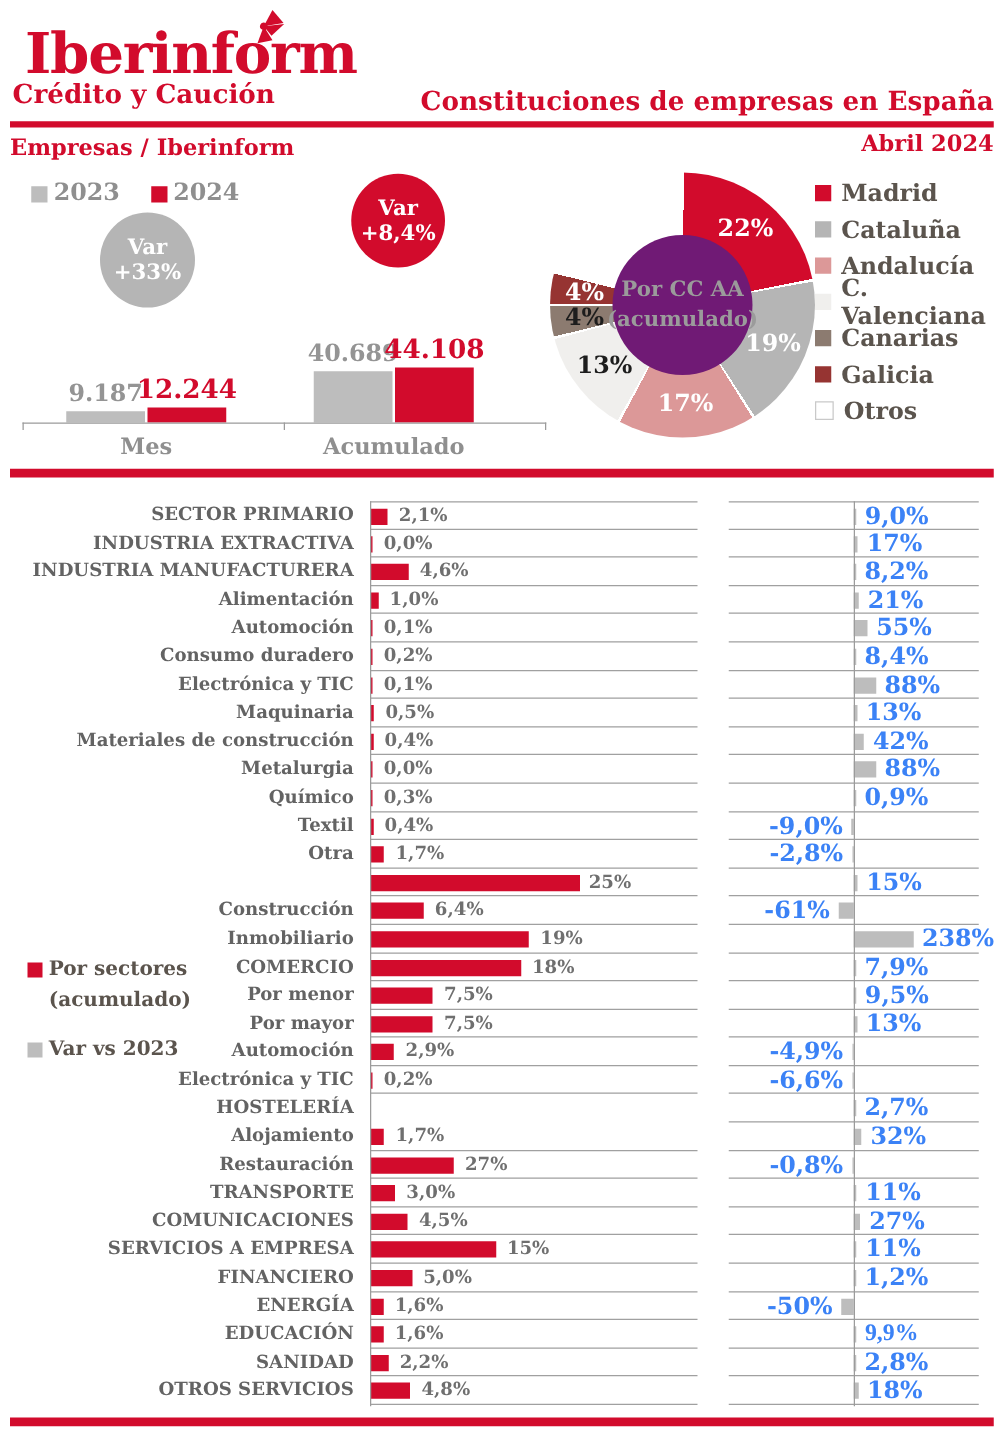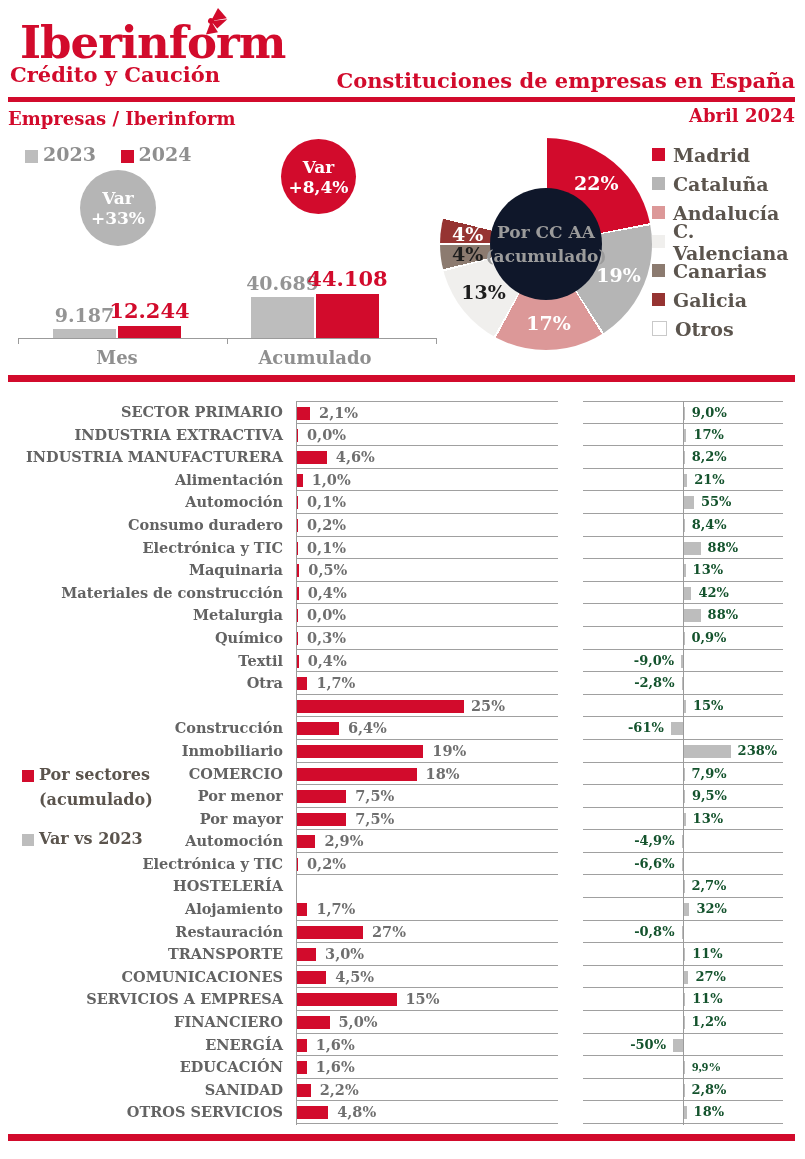--- a/index.html
+++ b/index.html
@@ -27,21 +27,21 @@
   .axis-h{position:absolute;background:#9b9b9b;height:1px;}
   .tick{position:absolute;background:#9b9b9b;width:1px;height:6px;}
   .cat-label{position:absolute;top:347px;width:134px;text-align:center;font-size:18px;color:#8f8f8f;}
   .var-circle{position:absolute;border-radius:50%;display:flex;flex-direction:column;
               align-items:center;justify-content:center;color:#fff;font-size:17px;line-height:20px;}
   #var-mes{left:80px;top:170px;width:76px;height:76px;background:#b5b5b5;}
   #var-acu{left:281px;top:139px;width:75px;height:75px;background:#d20b2c;}
 
   
   #donut{left:440px;top:138px;width:212px;height:212px;border-radius:50%;}
-  #donut-hole{left:490px;top:188px;width:112px;height:112px;border-radius:50%;background:#0f172a;
+  #donut-hole{left:490px;top:188px;width:112px;height:112px;border-radius:50%;background:#701a75;
               display:flex;flex-direction:column;align-items:center;justify-content:center;
               color:#9b9b9b;font-size:17px;line-height:24px;}
   .slice-label{position:absolute;font-size:19px;transform:translate(-50%,-50%);white-space:nowrap;}
   #donut-legend{left:652px;top:140px;font-size:19px;color:#5b544d;}
   .dleg-row{height:29px;display:flex;align-items:center;}
   .dleg-sq{width:13px;height:13px;margin-right:8px;flex:0 0 13px;}
 
   
   #mid-legend{left:22px;top:762px;font-size:16px;color:#5b544d;line-height:25px;}
   #rows{left:0;top:401px;width:805px;}
@@ -50,21 +50,21 @@
           line-height:22.6px;color:#636363;white-space:nowrap;}
   .lpanel{position:absolute;left:296px;top:0;width:262px;height:100%;box-sizing:border-box;
           border-bottom:1px solid #a0a0a0;}
   .rpanel{position:absolute;left:583px;top:0;width:200px;height:100%;box-sizing:border-box;
           border-bottom:1px solid #a0a0a0;}
   .first .lpanel,.first .rpanel{border-top:1px solid #a0a0a0;}
   .hbar{position:absolute;top:5px;height:13px;}
   .accbar{background:#d20b2c;}
   .varbar{background:#bdbdbd;}
   .accval{position:absolute;top:0;font-size:14.5px;line-height:22.6px;color:#6f6f6f;white-space:nowrap;}
-  .varval{position:absolute;top:0;font-size:13px;line-height:22.6px;color:#14532d;white-space:nowrap;}
+  .varval{position:absolute;top:0;font-size:19px;line-height:22.6px;color:#3b82f6;white-space:nowrap;}
   .vaxis{position:absolute;width:1px;background:#9b9b9b;}
 </style>
 </head>
 <body>
 
 <div id="page">
 
   <div class="abs" id="logo-title">Iberinform</div>
   <svg class="abs" id="logo-mark" width="34" height="30" viewBox="-20 -20 40 40">
     <g fill="#d20b2c" transform="rotate(18)">

